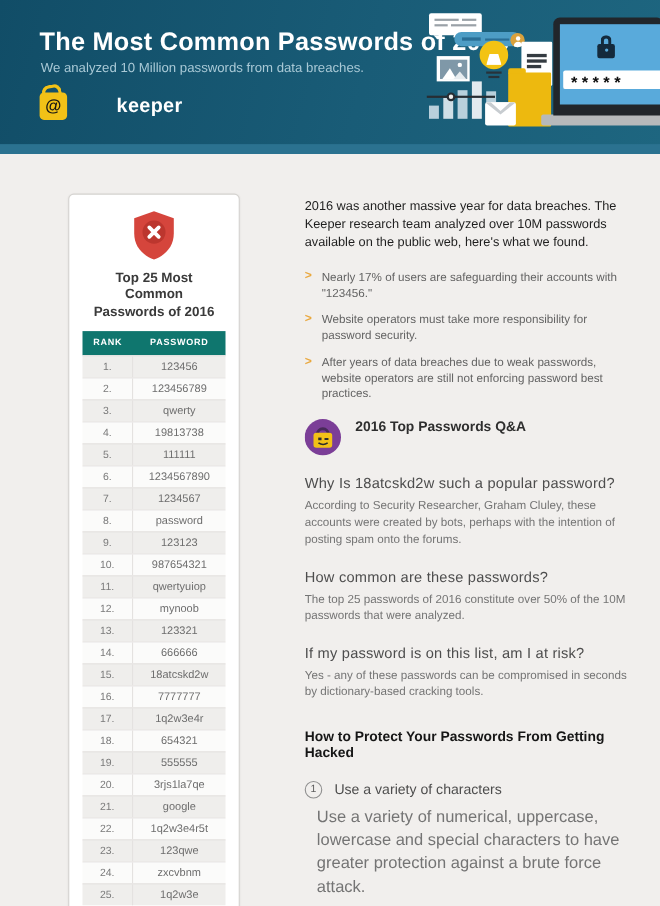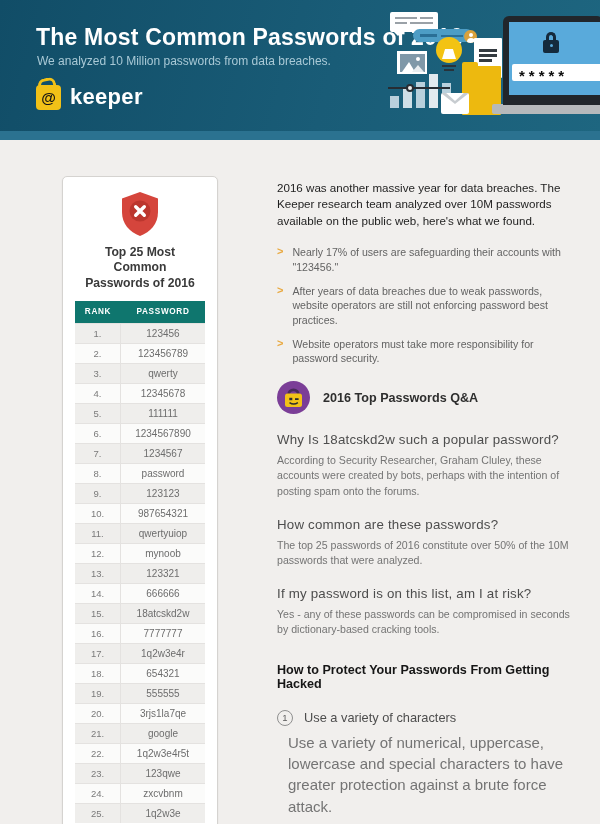--- a/index.html
+++ b/index.html
@@ -12,21 +12,21 @@
           background:linear-gradient(105deg,#114d67 0%,#195c77 55%,#1e6680 100%); overflow:hidden; }
   .hero-strip { position:absolute; left:0; top:131px; width:600px; height:9px; background:#2b7290; }
   .hero-title { position:absolute; left:36px; top:24px; color:#ffffff; font-size:23px; font-weight:bold; letter-spacing:.2px; }
   .hero-sub { position:absolute; left:37px; top:54px; color:#a9c9d6; font-size:12px; }
   .brand { position:absolute; left:36px; top:84px; display:flex; align-items:center; gap:9px; }
   .brand-icon { position:relative; width:25px; height:25px; background:#f2c117; border-radius:4px;
                 display:flex; align-items:center; justify-content:center;
                 color:#151515; font-weight:bold; font-size:15px; }
   .brand-icon::before { content:""; position:absolute; top:-7px; left:2px; width:12px; height:10px;
                 border:3px solid #f2c117; border-bottom:none; border-radius:7px 7px 0 0; transform:rotate(-10deg); }
-  .brand-name { color:#ffffff; font-size:22px; font-weight:bold; letter-spacing:.3px; }
+  .brand-name { color:#ffffff; font-size:18px; font-weight:bold; letter-spacing:.3px;margin-left:36px; }
 
   
   .illus { position:absolute; left:380px; top:0; width:220px; height:140px; }
   .illus * { position:absolute; }
   .chat { left:10px; top:12px; width:48px; height:20px; background:#fff; border-radius:2px; }
   .chat::after { content:""; left:4px; top:20px; border:4px solid transparent; border-top-color:#fff; position:absolute; }
   .chat i { display:block; position:absolute; height:2px; background:#9aa1a7; }
   .chat i:nth-child(1){ left:5px; top:5px; width:22px; } .chat i:nth-child(2){ left:30px; top:5px; width:13px; }
   .chat i:nth-child(3){ left:5px; top:10px; width:12px; } .chat i:nth-child(4){ left:20px; top:10px; width:23px; }
   .sbar { left:33px; top:29px; width:60px; height:13px; background:#4d9dc5; border-radius:7px; }
@@ -81,21 +81,21 @@
   .trow .c2 { flex:1; font-size:10px; color:#6d6d6d; }
 
   
   .right { position:absolute; left:277px; top:180px; width:298px; }
   .lead { font-size:11.6px; font-weight:normal; color:#1e1e1e; line-height:1.42; }
   .bullets { margin-top:16px; }
   .bullet { display:flex; gap:9px; margin-bottom:10px; }
   .bullet .arr { color:#e9a83e; font-weight:bold; font-size:11px; line-height:1.25; }
   .bullet .arr::before { content:">"; }
   .bullet .txt { font-size:10.6px; color:#636363; line-height:1.35; }
-  .qa-head { margin-top:16px; display:flex; align-items:center; gap:13px; }
+  .qa-head { margin-top:16px; display:flex; gap:13px; }
   .qa-title { font-size:12.6px; font-weight:bold; color:#2e2e2e; }
   .qa-item { margin-top:18px; }
   .q { font-size:13.3px; color:#4d4d4d; letter-spacing:.2px; }
   .a { margin-top:6px; font-size:10.6px; color:#747474; line-height:1.42; }
   .protect-head { margin-top:26px; font-size:12.6px; font-weight:bold; color:#161616; }
   .pitem { margin-top:19px; }
   .pitem-head { display:flex; align-items:center; gap:11px; }
   .pnum { width:16px; height:16px; border-radius:50%; border:1px solid #8f8f8f; color:#5c5c5c;
           font-size:9.5px; display:flex; align-items:center; justify-content:center; flex:0 0 auto; }
   .ptitle { font-size:12.8px; color:#4d4d4d; }
@@ -189,21 +189,21 @@
       <div class="trow">
           <span class="c1">2.</span>
           <span class="c2">123456789</span>
         </div>
       <div class="trow">
           <span class="c1">3.</span>
           <span class="c2">qwerty</span>
         </div>
       <div class="trow">
           <span class="c1">4.</span>
-          <span class="c2">12345678</span>
+          <span class="c2">19813738</span>
         </div>
       <div class="trow">
           <span class="c1">5.</span>
           <span class="c2">111111</span>
         </div>
       <div class="trow">
           <span class="c1">6.</span>
           <span class="c2">1234567890</span>
         </div>
       <div class="trow">
@@ -288,25 +288,25 @@
   <main class="right">
     <p class="lead">2016 was another massive year for data breaches. The Keeper research team analyzed over 10M passwords available on the public web, here's what we found.</p>
 
     <div class="bullets">
       <div class="bullet">
         <span class="arr"></span>
         <span class="txt">Nearly 17% of users are safeguarding their accounts with "123456."</span>
       </div>
       <div class="bullet">
         <span class="arr"></span>
-        <span class="txt">After years of data breaches due to weak passwords, website operators are still not enforcing password best practices.</span>
+        <span class="txt">Website operators must take more responsibility for password security.</span>
       </div>
       <div class="bullet">
         <span class="arr"></span>
-        <span class="txt">Website operators must take more responsibility for password security.</span>
+        <span class="txt">After years of data breaches due to weak passwords, website operators are still not enforcing password best practices.</span>
       </div>
     </div>
 
     <div class="qa-head">
       <span>
         <svg width="33" height="33" viewBox="0 0 33 33" style="display:block">
           <circle cx="16.5" cy="16.5" r="16.5" fill="#7b3e97"></circle>
           <path d="M11.5 14 a5 5.2 0 0 1 10 0" stroke="#472a58" stroke-width="2.8" fill="none"></path>
           <rect x="8" y="12.5" width="17" height="13.5" rx="2.5" fill="#f2c117"></rect>
           <rect x="12.3" y="16.8" width="3" height="2.4" fill="#2c2c2c"></rect>

